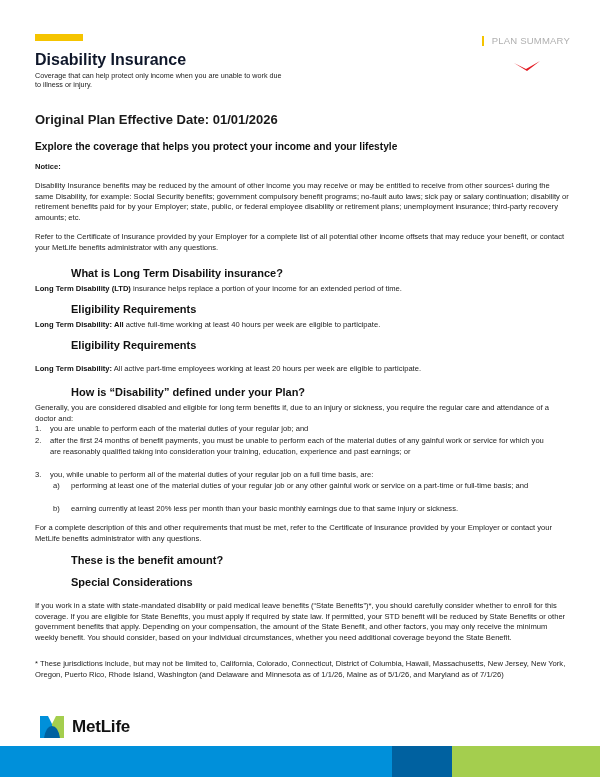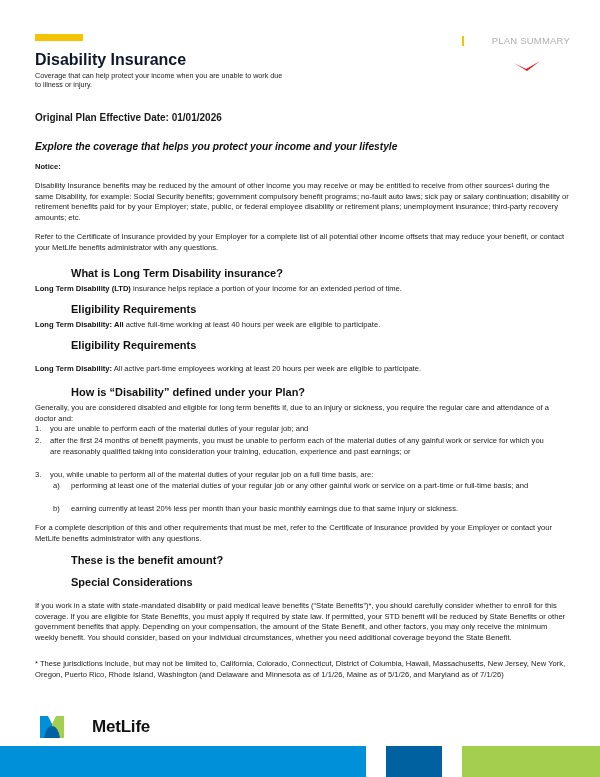--- a/index.html
+++ b/index.html
@@ -1,28 +1,28 @@
 <!DOCTYPE html>
 <html><head>
 <meta charset="utf-8">
 <style>
   * { box-sizing: border-box; margin: 0; padding: 0; }
   html, body { width: 600px; height: 777px; background: #ffffff; overflow: hidden; }
   body { position: relative; font-family: "Liberation Sans", sans-serif; color: #1a1a1a; }
-  .abs { position: absolute; gap: 20px; }
+  .abs { position: absolute; }
   .accent-bar { left: 35px; top: 34px; width: 48px; height: 7px; background: #f5c400; }
   .plan-summary { right: 30px; top: 35px; font-size: 9.5px; color: #b0b0b0; letter-spacing: 0.2px; display: flex; align-items: center; }
   .plan-summary .tick { display: inline-block; width: 2px; height: 10px; background: #f5c400; margin-right: 8px; }
   .title { left: 35px; top: 51px; font-size: 16px; font-weight: bold; color: #0f172a; }
   .subtitle { left: 35px; top: 71px; width: 250px; font-size: 7.2px; line-height: 9px; color: #222; }
   .cp-logo { left: 460px; top: 60px; width: 112px; height: 30px; }
   .cp-text { position: absolute; left: 0; top: 6px; font-size: 19.5px; font-weight: bold; color: #111; letter-spacing: -0.8px; font-family: "Liberation Sans", sans-serif; }
   .content { left: 35px; top: 0; width: 540px; }
-  .h-date { position: absolute; top: 112px; font-size: 10px; font-weight: bold; }
-  .h1 { position: absolute; font-size: 10.2px; font-weight: bold; color: #111; font-style: italic; }
+  .h-date { position: absolute; top: 112px; font-size: 13px; font-weight: bold; }
+  .h1 { position: absolute; font-size: 10.2px; font-weight: bold; color: #111; }
   .h2 { position: absolute; font-size: 11px; font-weight: bold; color: #111; margin-left: 36px; }
   .p { position: absolute; font-size: 7.6px; line-height: 10.6px; color: #222; width: 535px; }
   .p b { color: #111; }
   .notice { position: absolute; top: 162px; font-size: 7.6px; font-weight: bold; }
   sup { font-size: 5px; vertical-align: top; position: relative; top: -1px; }
   .li { position: absolute; font-size: 7.6px; line-height: 10.6px; color: #222; }
   .li .num { position: absolute; left: 0; }
   .li .txt { position: absolute; left: 15px; width: 505px; }
   .li2 .num { left: 18px; }
   .li2 .txt { left: 36px; width: 475px; }
@@ -33,21 +33,21 @@
 </style>
 </head>
 <body>
 
 <div class="abs accent-bar"></div>
 <div class="abs plan-summary">
   <span class="tick"></span>
   <span>PLAN SUMMARY</span>
 </div>
 <div class="abs title">Disability Insurance</div>
-<div class="abs subtitle">Coverage that can help protect your income when you are unable to work due to illness or injury.</div>
+<div class="abs subtitle">Coverage that can help protect only income when you are unable to work due to illness or injury.</div>
 
 <div class="abs cp-logo">
   <svg width="30" height="12" style="position:absolute;left:52px;top:0;">
     <path d="M2 3 L14 9 L28 1 L15 11 Z" fill="#e31b23"></path>
   </svg>
 </div>
 
 <div class="abs content">
   <div class="h-date">Original Plan Effective Date: 01/01/2026</div>
 

